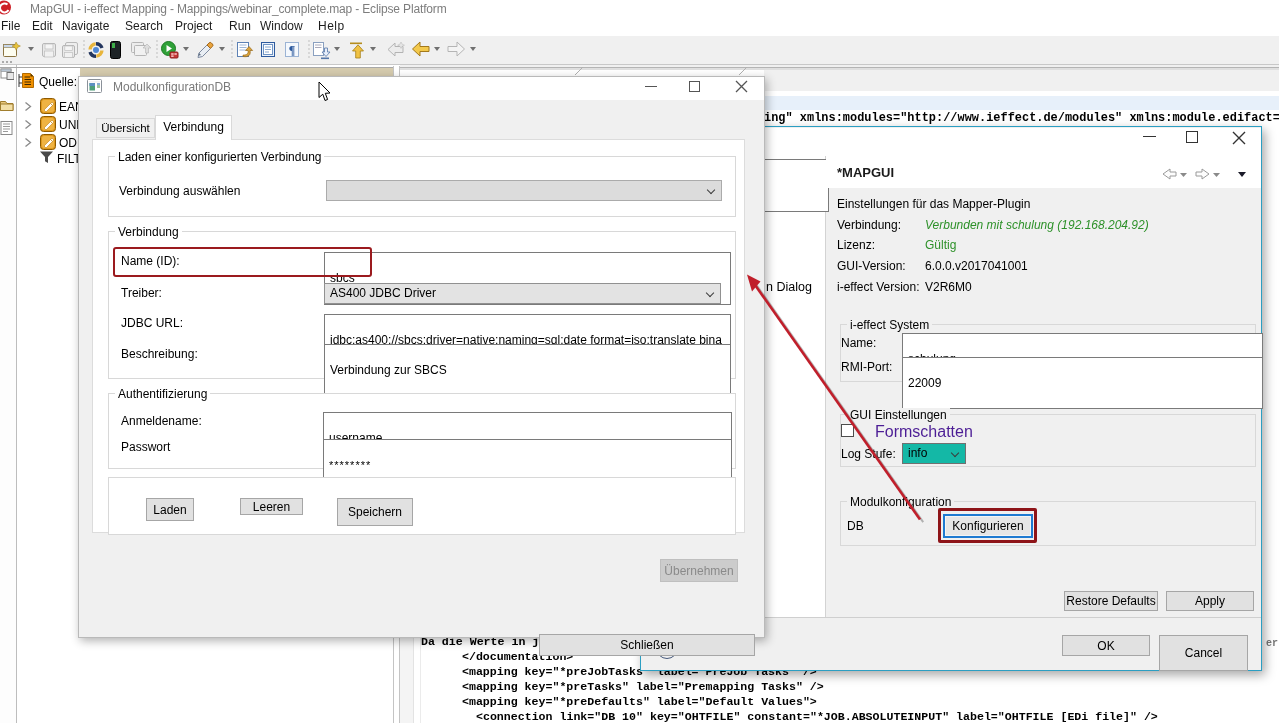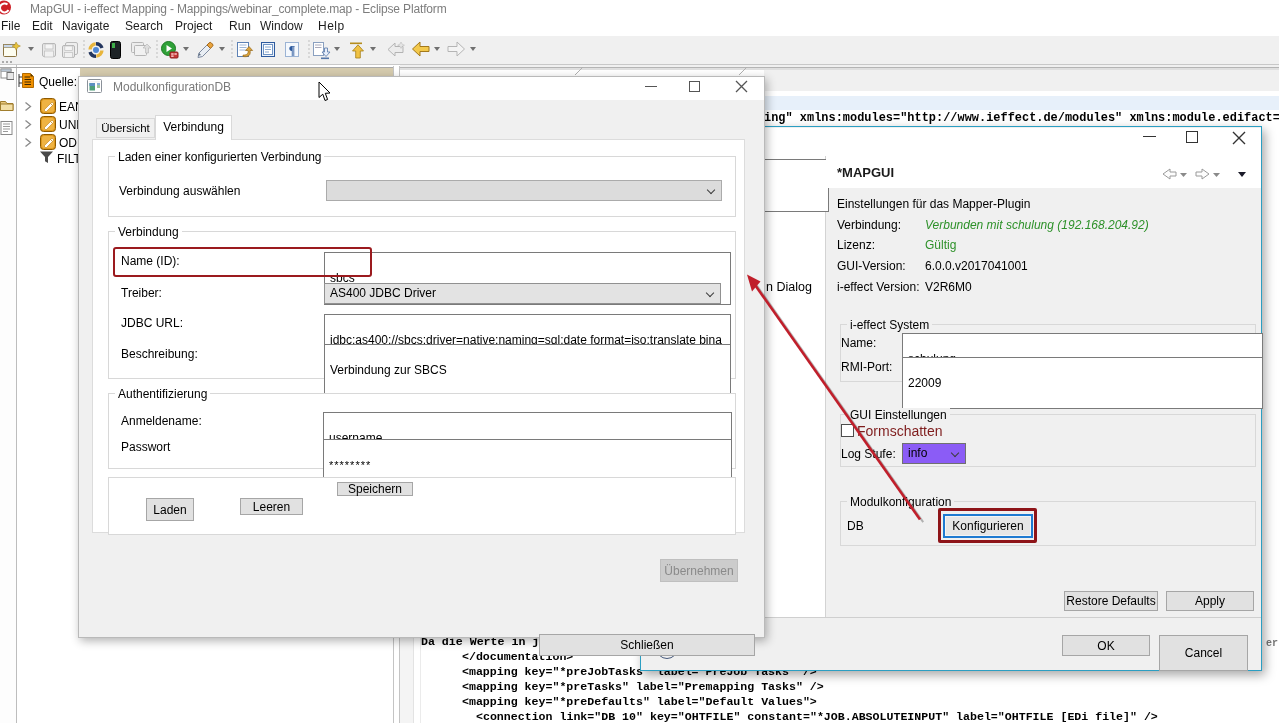--- a/index.html
+++ b/index.html
@@ -295,23 +295,23 @@
   </div>
 <div class="txt" style="left:841px;top:336px;font-size:12px;color:#000;">Name:</div>
 <div class="fld" style="left:902px;top:333px;width:349px;height:18px;">schulung</div>
 <div class="txt" style="left:841px;top:360px;font-size:12px;color:#000;">RMI-Port:</div>
 <div class="fld" style="left:902px;top:357px;width:349px;height:18px;">22009</div>
 
 <div class="grp" style="left:840px;top:414px;width:414px;height:51px;background:#f0f0f0;">
     <span>GUI Einstellungen</span>
   </div>
 <div class="abs" style="left:841px;top:424px;width:11px;height:11px;background:#fff;border:1px solid #4d4d4d;"></div>
-<div class="txt" style="left:857px;top:423px;font-size:14px;color:#7f1d1d;">Formschatten</div>
+<div class="txt" style="left:857px;top:423px;font-size:16px;color:#4c1d95;padding-left:18px;">Formschatten</div>
 <div class="txt" style="left:841px;top:447px;font-size:12px;color:#000;">Log Stufe:</div>
-<div class="combo" style="left:902px;top:443px;width:64px;height:21px;background:#8b5cf6;border-color:#707070;">info<span class="chev"></span></div>
+<div class="combo" style="left:902px;top:443px;width:64px;height:21px;background:#14b8a6;border-color:#707070;">info<span class="chev"></span></div>
 
 <div class="grp" style="left:840px;top:501px;width:414px;height:43px;background:#f0f0f0;">
     <span>Modulkonfiguration</span>
   </div>
 <div class="txt" style="left:847px;top:519px;font-size:12px;color:#000;">DB</div>
 <div class="abs" style="left:938px;top:508px;width:99px;height:35px;border:3.2px solid #8e1418;border-radius:2px;box-sizing:border-box;"></div>
 <div class="btn" style="left:943px;top:514px;width:90px;height:24px;border:2px solid #1e7ad1;background:#e6e6e6;box-shadow:inset 0 0 0 1px #f4f4f4;">Konfigurieren</div>
 <div class="btn" style="left:1064px;top:591px;width:94px;height:20px;">Restore Defaults</div>
 <div class="btn" style="left:1166px;top:591px;width:88px;height:20px;">Apply</div>
 <div class="abs" style="left:642px;top:617px;width:619px;height:1px;background:#cfcfcf;"></div>
@@ -367,21 +367,21 @@
     <span>Authentifizierung</span>
   </div>
 <div class="txt" style="left:121px;top:414px;font-size:12px;color:#000;">Anmeldename:</div>
 <div class="fld" style="left:323px;top:412px;width:397px;height:19px;">username</div>
 <div class="txt" style="left:121px;top:440px;font-size:12px;color:#000;">Passwort</div>
 <div class="fld" style="left:323px;top:439px;width:397px;height:19px;font-size:11px;letter-spacing:1px;">********</div>
 
 <div class="grp" style="left:108px;top:477px;width:626px;height:56px;background:#fff;"></div>
 <div class="btn" style="left:146px;top:498px;width:48px;height:23px;">Laden</div>
 <div class="btn" style="left:240px;top:498px;width:63px;height:17px;">Leeren</div>
-<div class="btn" style="left:337px;top:482px;width:76px;height:14px;">Speichern</div>
+<div class="btn" style="left:337px;top:498px;width:76px;height:28px;">Speichern</div>
 
 <div class="btn" style="left:660px;top:559px;width:78px;height:23px;background:#cccccc;border-color:#bfbfbf;color:#8a8a8a;">Übernehmen</div>
 <div class="btn" style="left:539px;top:634px;width:216px;height:22px;">Schließen</div>
 
 <div class="abs" style="left:113px;top:247px;width:259px;height:30px;border:2.6px solid #9b1a1e;border-radius:3px;box-sizing:border-box;z-index:60;"></div>
 <svg class="abs" style="left:0;top:0;z-index:60;pointer-events:none;" width="1279" height="723" viewBox="0 0 1279 723">
   <line x1="921" y1="520.5" x2="754" y2="283" stroke="rgba(60,60,60,0.35)" stroke-width="2" transform="translate(2.2,1.6)"></line>
   <line x1="920" y1="519.5" x2="753" y2="282" stroke="#c01f2b" stroke-width="2.6"></line>
   <path d="M747 274.5 L760.5 281.5 L752 291.5 z" fill="#c01f2b"></path>
 </svg>

